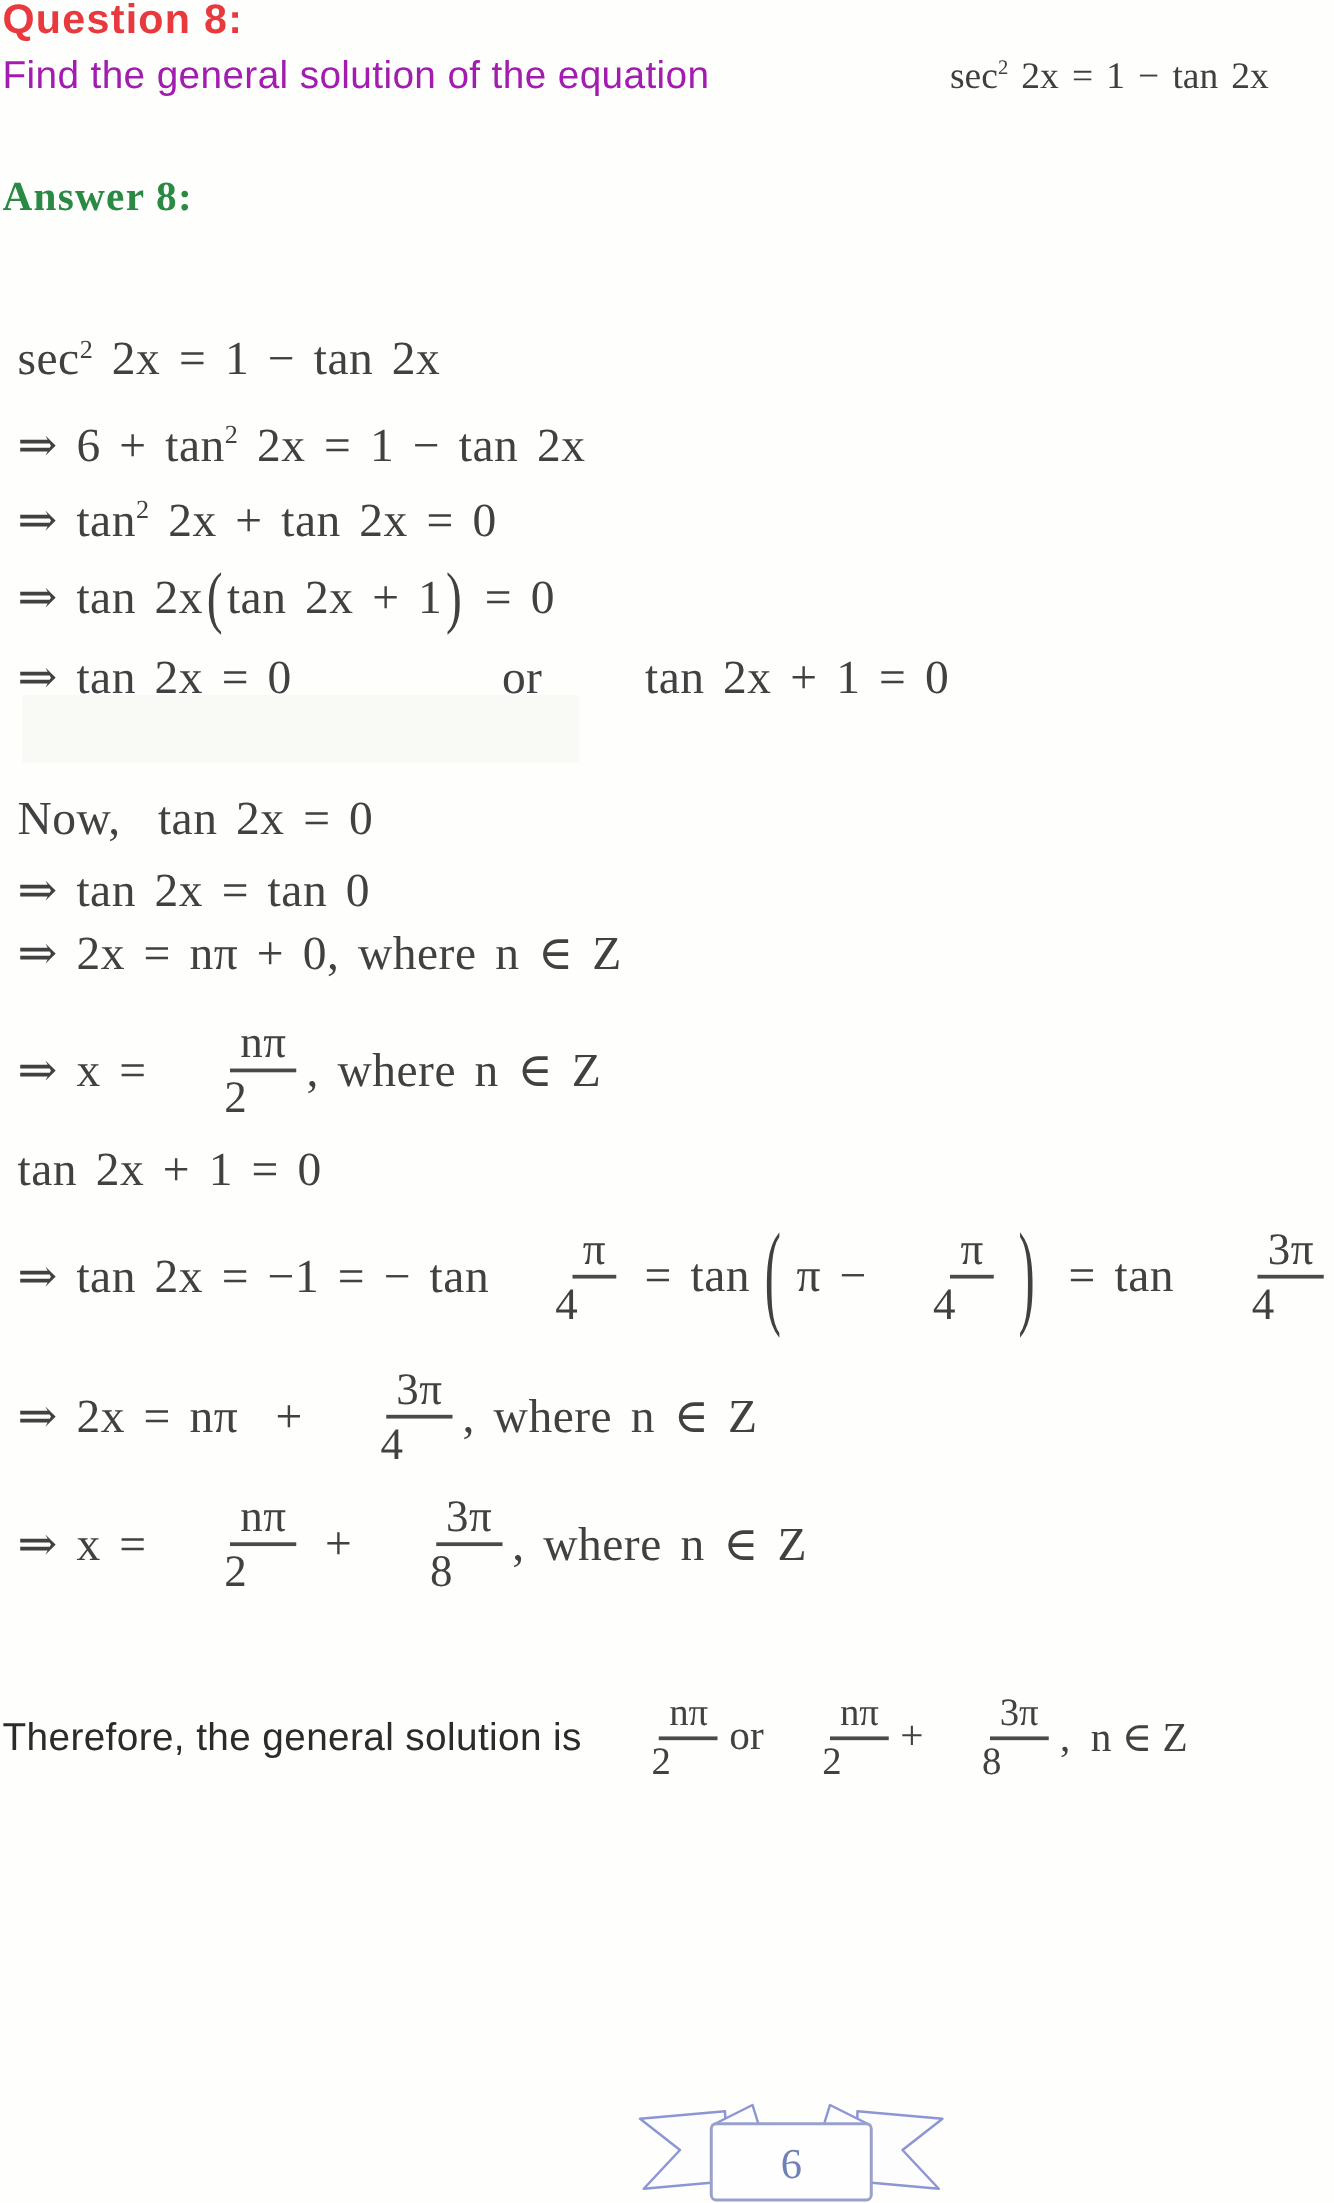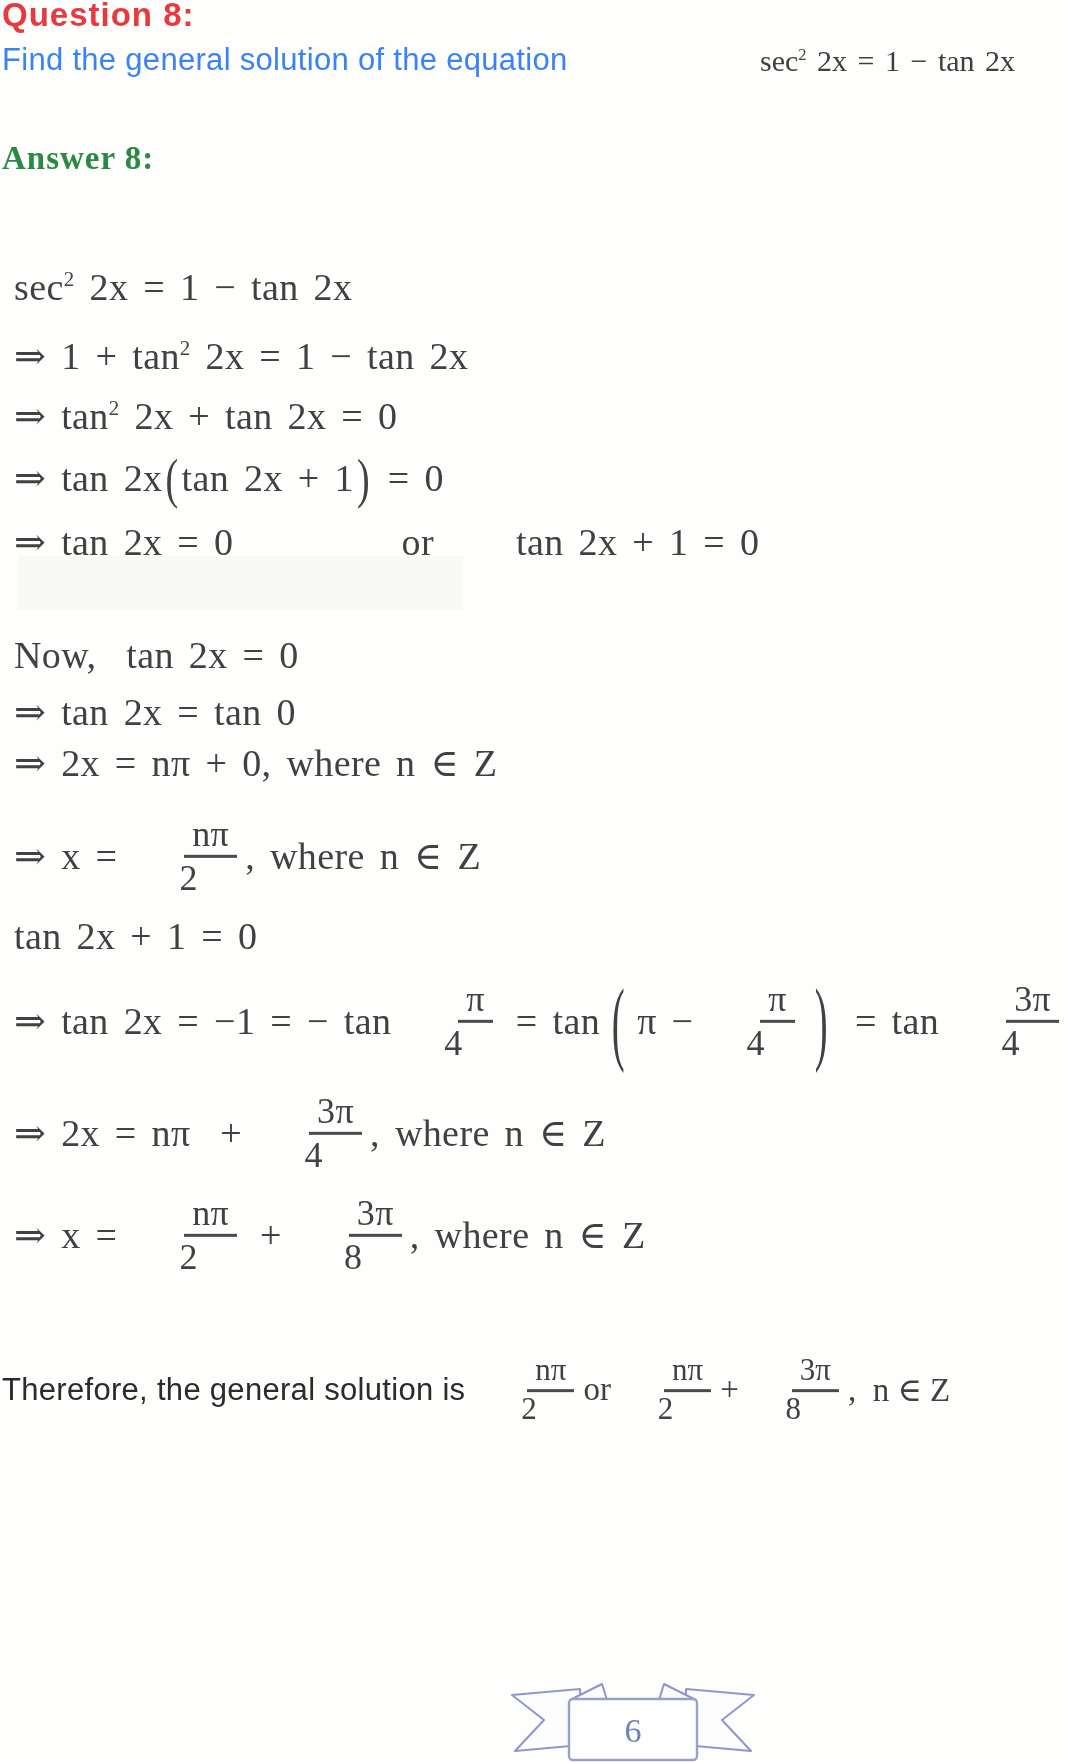--- a/index.html
+++ b/index.html
@@ -16,21 +16,21 @@
     font-size:33px;font-weight:700;letter-spacing:1px;
     color:#e83a3e;font-family:"Liberation Sans",sans-serif;
   }
   .a-heading{
     position:absolute;top:140px;left:2px;
     font-size:33px;font-weight:700;letter-spacing:1px;
     color:#2a8a44;font-family:Liberation Serif, serif;
   }
   .q-text{
     position:absolute;top:42px;left:2px;
-    font-size:31px;color:#3b82f6;letter-spacing:0.3px;
+    font-size:31px;color:#a21caf;letter-spacing:0.3px;
   }
   .q-equation{
     position:absolute;top:44px;left:760px;
     font-family:Liberation Serif, serif;
     font-size:30px;color:#3f3f3f;white-space:pre;word-spacing:3px;
   }
 
   
   .mline{
     position:absolute;left:14px;transform:translateY(-50%);
@@ -89,21 +89,21 @@
 
   <div class="scan-band"></div>
 
   <div class="mline" style="top:287px">
       <span>sec</span>
       <span class="seg-sup">2</span>
       <span> 2x = 1 − tan 2x</span>
     </div>
 
   <div class="mline" style="top:356px">
-      <span>⇒ 1 + tan</span>
+      <span>⇒ 6 + tan</span>
       <span class="seg-sup">2</span>
       <span> 2x = 1 − tan 2x</span>
     </div>
 
   <div class="mline" style="top:416px">
       <span>⇒ tan</span>
       <span class="seg-sup">2</span>
       <span> 2x + tan 2x = 0</span>
     </div>
 

